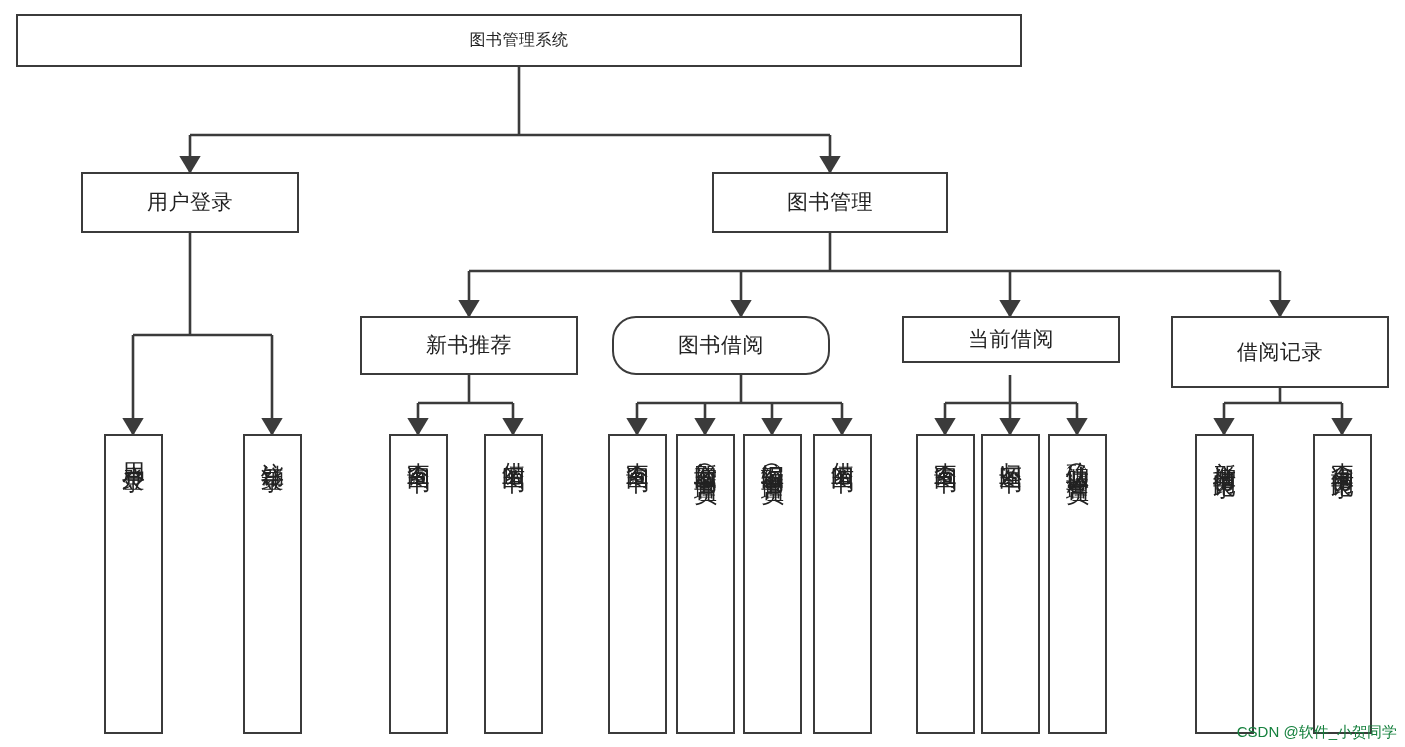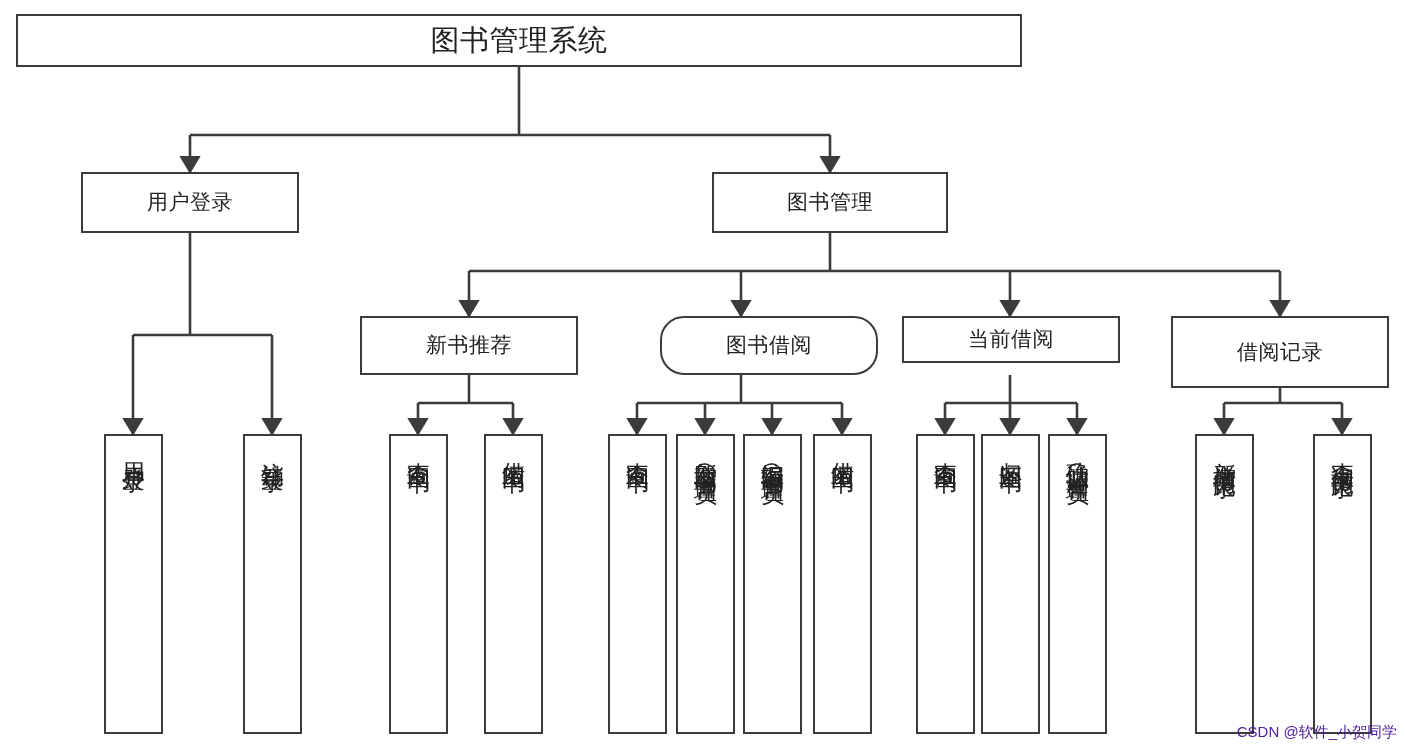--- a/index.html
+++ b/index.html
@@ -53,28 +53,28 @@
   }
   .node.vertical .label {
     writing-mode: vertical-rl;
     text-orientation: upright;
     font-size: 23px;
     letter-spacing: 3px;
     line-height: 1;
     white-space: nowrap;
   }
   #root-node .label {
-    font-size: 29px;
+    font-size: 16px;
   }
   #watermark {
     position: absolute;
     right: 8px;
     bottom: 5px;
     font-size: 15px;
-    color: #4c1d95;
+    color: #15803d;
     z-index: 5;
     white-space: nowrap;
   }
 </style>
 </head>
 <body>
 
 <div id="canvas">
 
   <svg id="edges" viewBox="0 0 1405 747" xmlns="http://www.w3.org/2000/svg">
@@ -134,21 +134,21 @@
   <div class="node horizontal" style="left:81px; top:172px; width:218px; height:61px;">
     <span class="label">用户登录</span>
   </div>
   <div class="node horizontal" style="left:712px; top:172px; width:236px; height:61px;">
     <span class="label">图书管理</span>
   </div>
 
   <div class="node horizontal" style="left:360px; top:316px; width:218px; height:59px;">
     <span class="label">新书推荐</span>
   </div>
-  <div class="node horizontal" style="left:660px; top:316px; width:218px; height:59px;border-radius:24px;">
+  <div class="node horizontal" style="left:612px; top:316px; width:218px; height:59px;border-radius:24px;">
     <span class="label">图书借阅</span>
   </div>
   <div class="node horizontal" style="left:902px; top:316px; width:218px; height:47px;">
     <span class="label">当前借阅</span>
   </div>
   <div class="node horizontal" style="left:1171px; top:316px; width:218px; height:72px;">
     <span class="label">借阅记录</span>
   </div>
 
   <div class="node vertical" style="left:104px; top:434px; width:59px; height:300px;">

